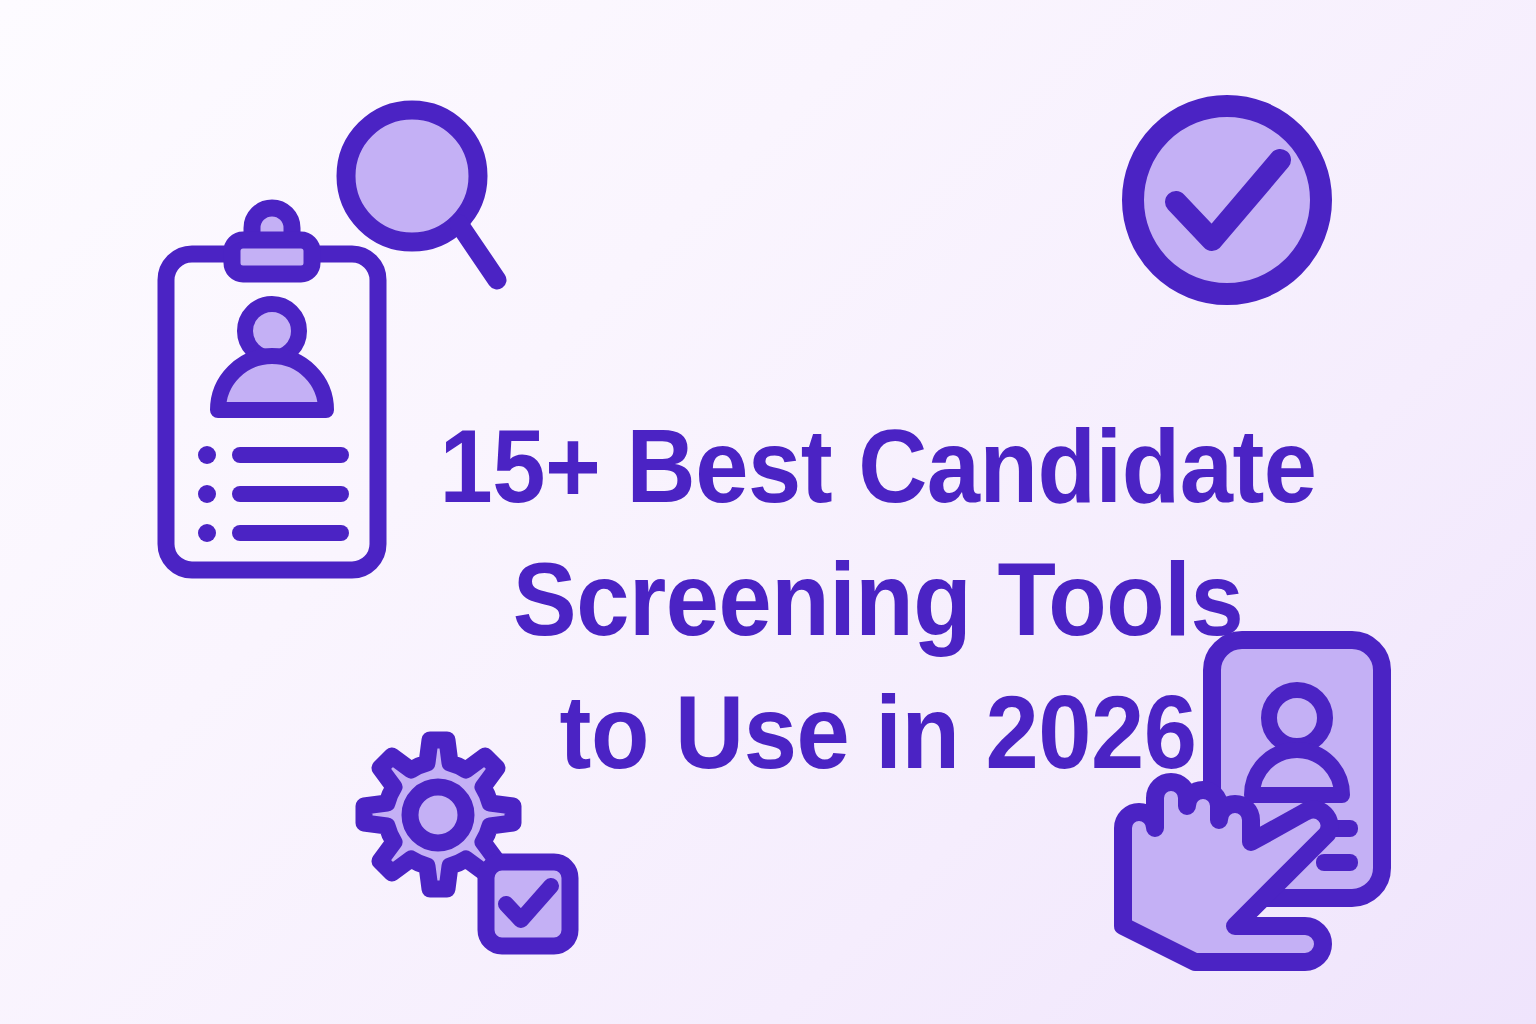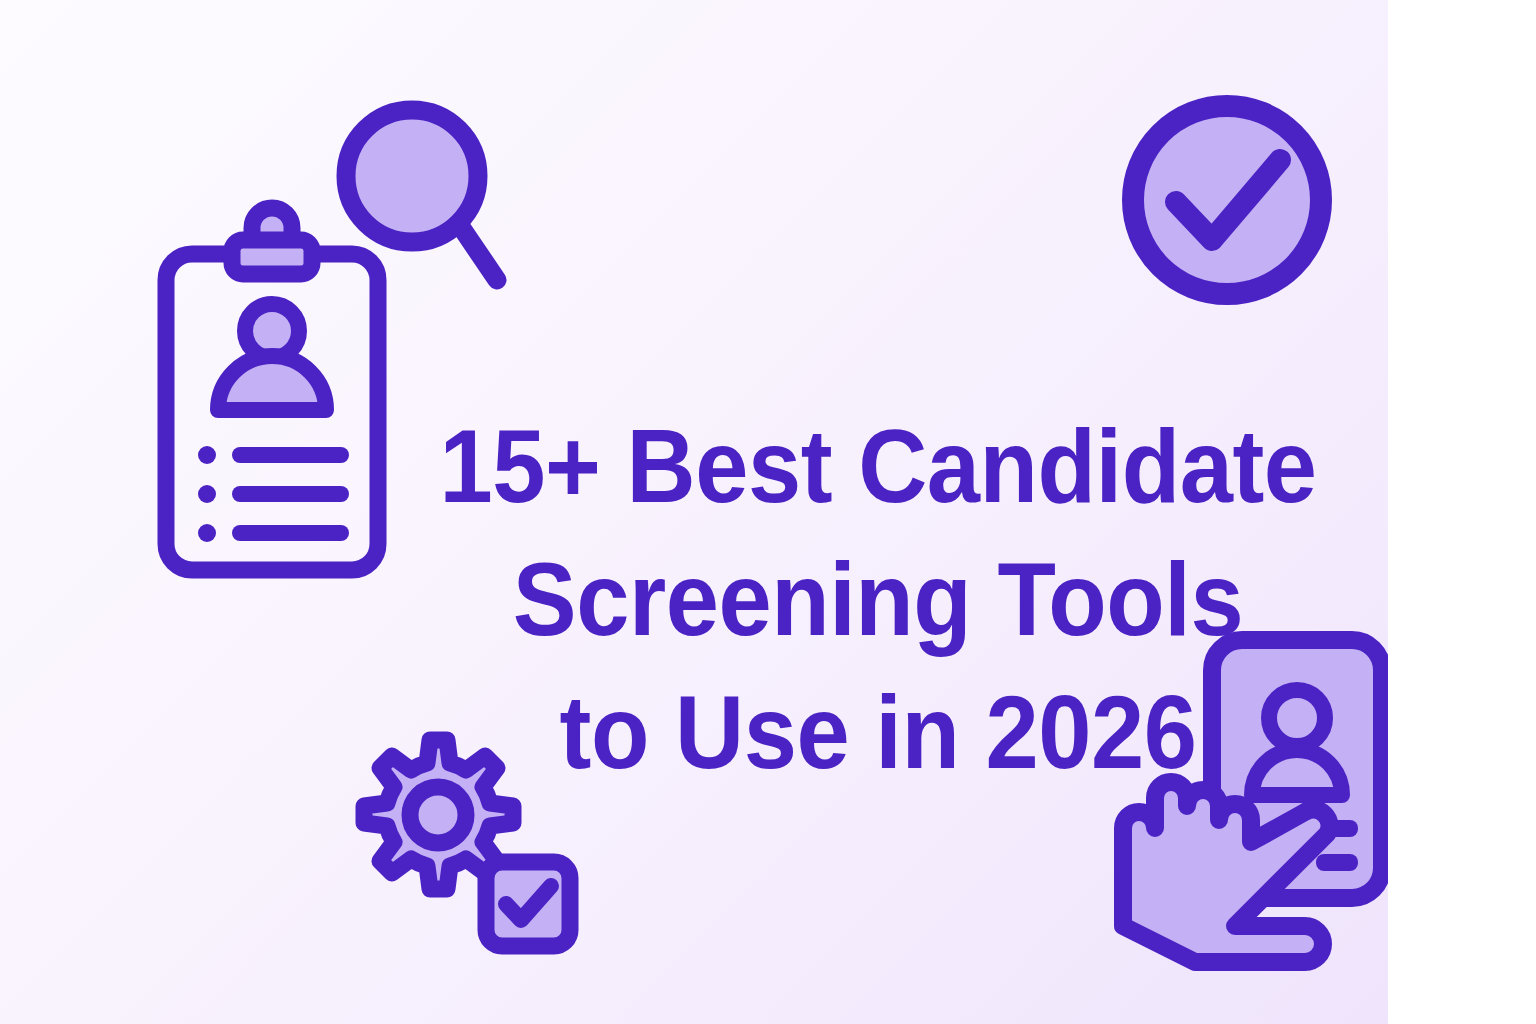--- a/index.html
+++ b/index.html
@@ -8,21 +8,21 @@
     padding: 0;
   }
   body {
     width: 1536px;
     height: 1024px;
     overflow: hidden;
     font-family: "Liberation Sans", sans-serif;
   }
   #banner {
     position: relative;
-    width: 1388px;
+    width: 1536px;
     height: 1024px;
     background: linear-gradient(135deg, #FDFBFF 0%, #FAF5FE 35%, #F5EDFD 70%, #EFE4FC 100%);
     overflow: hidden;
   }
   .icon-layer {
     position: absolute;
     inset: 0;
     width: 1536px;
     height: 1024px;
     pointer-events: none;

